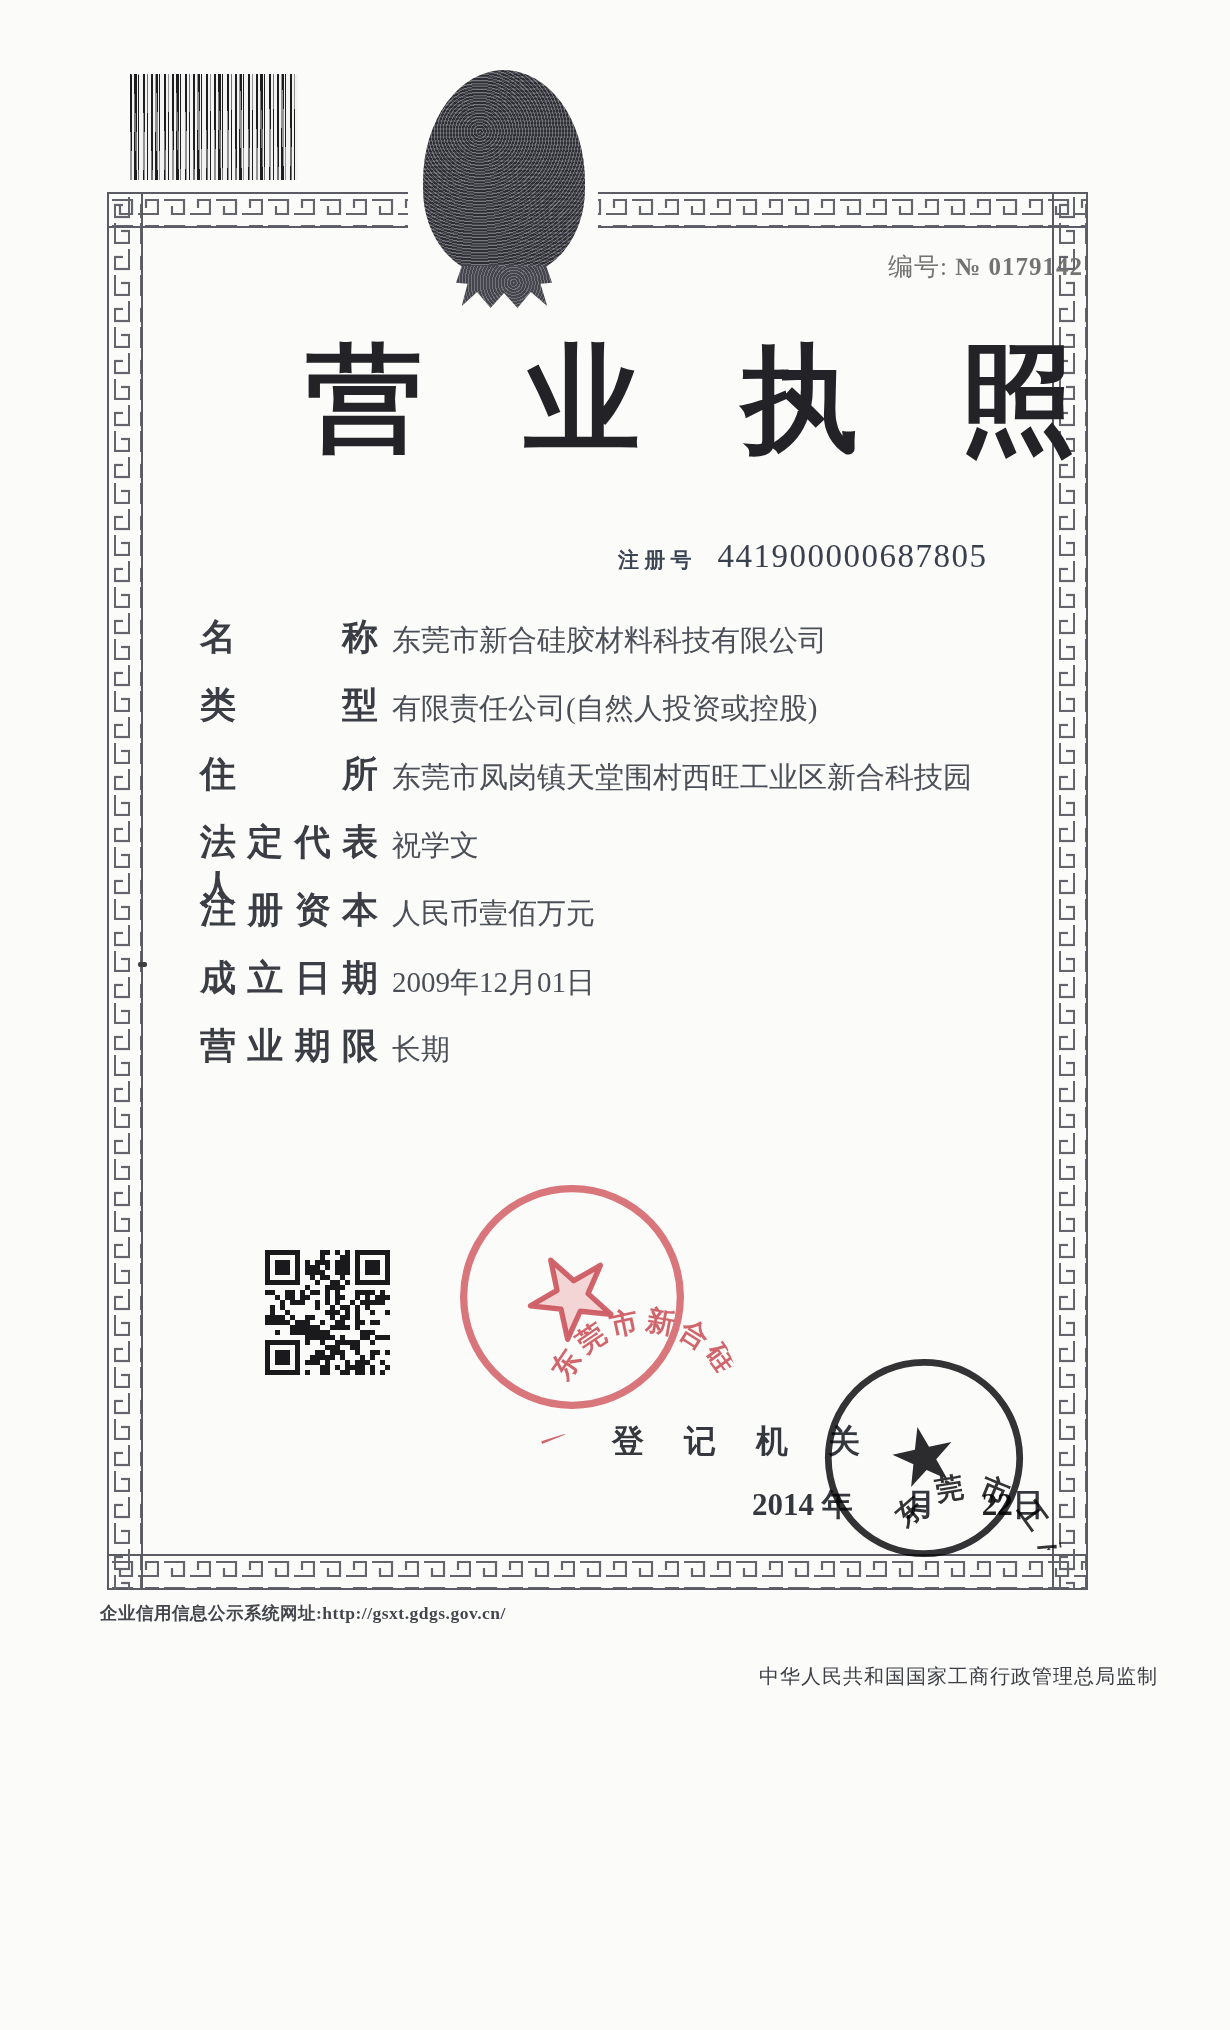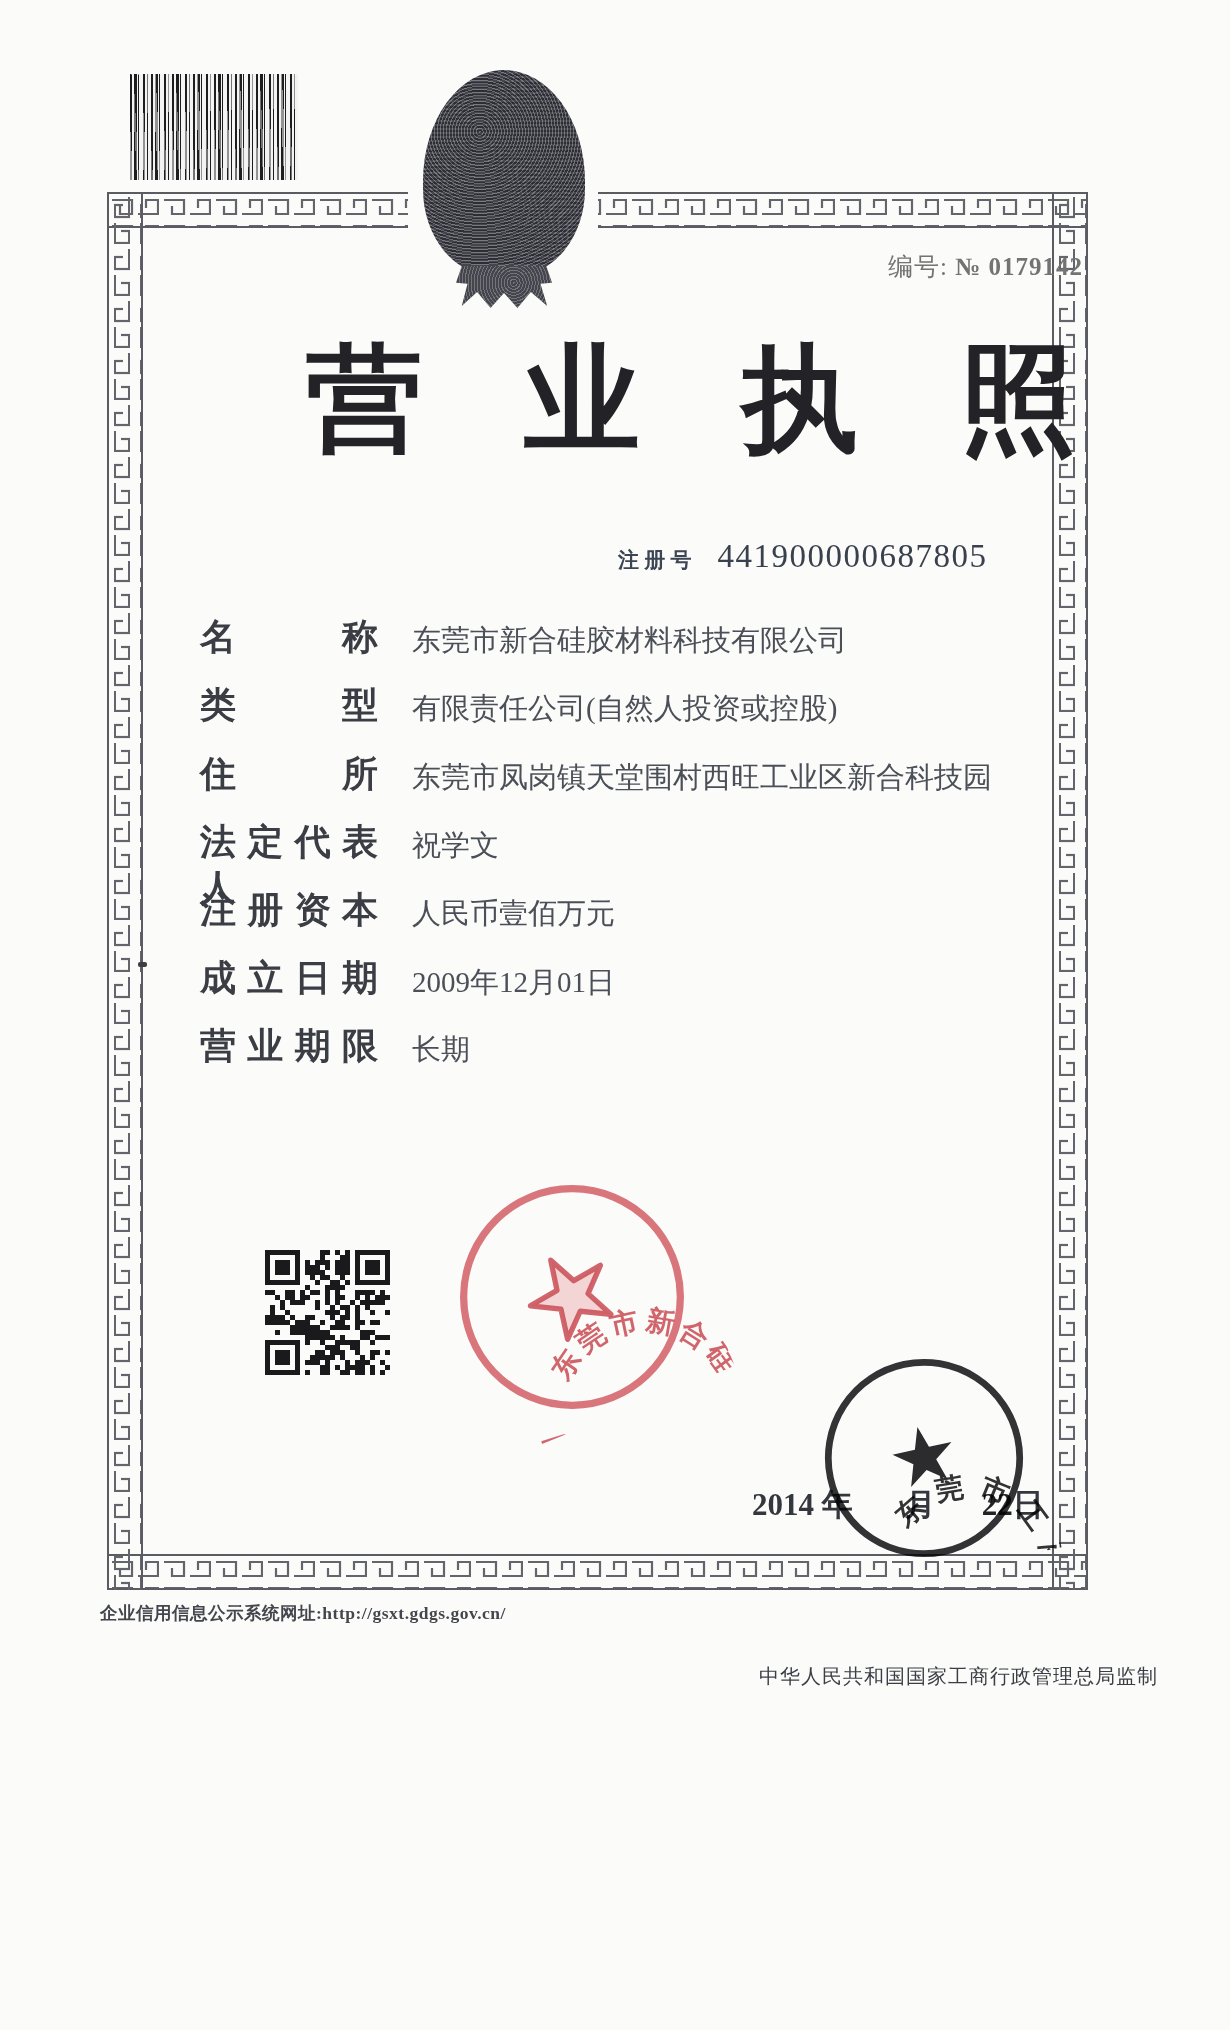--- a/index.html
+++ b/index.html
@@ -69,21 +69,21 @@
     letter-spacing:.30em; text-indent:.30em; white-space:nowrap;
   }
   .reg-row{
     position:absolute; left:618px; top:538px; z-index:4; display:flex; align-items:baseline; gap:26px;
     white-space:nowrap;
   }
   .reg-label{ font-size:21px; font-weight:700; color:#3c4554; }
   .reg-number{ font-size:33px; color:#39414e; letter-spacing:1.5px; }
 
   
-  .field-row{ position:absolute; left:200px; z-index:4; display:flex; align-items:flex-start;gap:20px; }
+  .field-row{ position:absolute; left:200px; z-index:4; display:flex; align-items:flex-start; }
   .field-label{
     width:178px; flex:0 0 178px; font-size:36px; line-height:46px; font-weight:700; color:#3a3d44;
     text-align:justify; text-align-last:justify; white-space:normal;
   }
   .field-value{ margin-left:14px; padding-top:7px; font-size:29px; line-height:38px; color:#4b4f58; white-space:nowrap; }
   .field-value.wrap{ white-space:normal; width:628px; font-size:20px; line-height:27.5px; padding-top:9px; text-align:justify; color:#474b54; font-weight:600;}
   #row-name   { top:614px; }
   #row-type   { top:682px; }
   #row-addr   { top:751px; }
   #row-legal  { top:819px; }
@@ -457,20 +457,21 @@
 
   <svg class="stamp stamp-black" viewBox="0 0 240 240">
     <circle cx="120" cy="120" r="99" fill="none" stroke="#232326" stroke-width="7"></circle>
     <path id="blkArc" d="M87.9 188.9 A76 76 0 1 1 87.89 188.91" fill="none"></path>
     <text font-size="29" letter-spacing="13" fill="#232326">
       <textPath href="#blkArc">东莞市工商行政管理局</textPath>
     </text>
     <polygon points="120,80 129.1,107.5 158,107.6 134.7,124.8 143.5,152.4 120,135.5 96.5,152.4 105.3,124.8 82,107.6 110.9,107.5" fill="#1c1c1f" transform="translate(120 120) scale(.82) translate(-120 -120)"></polygon>
   </svg>
 
+  <div class="authority">登 记 机 关</div>
 
   <div class="issue-date">
     <span>2014 年</span><span class="sp1"></span><span>月</span><span class="sp2"></span><span class="day">22</span><span>日</span>
   </div>
 
   <div class="footer-left">企业信用信息公示系统网址:http://gsxt.gdgs.gov.cn/</div>
   <div class="footer-right">中华人民共和国国家工商行政管理总局监制</div>
 
 </div>
 

